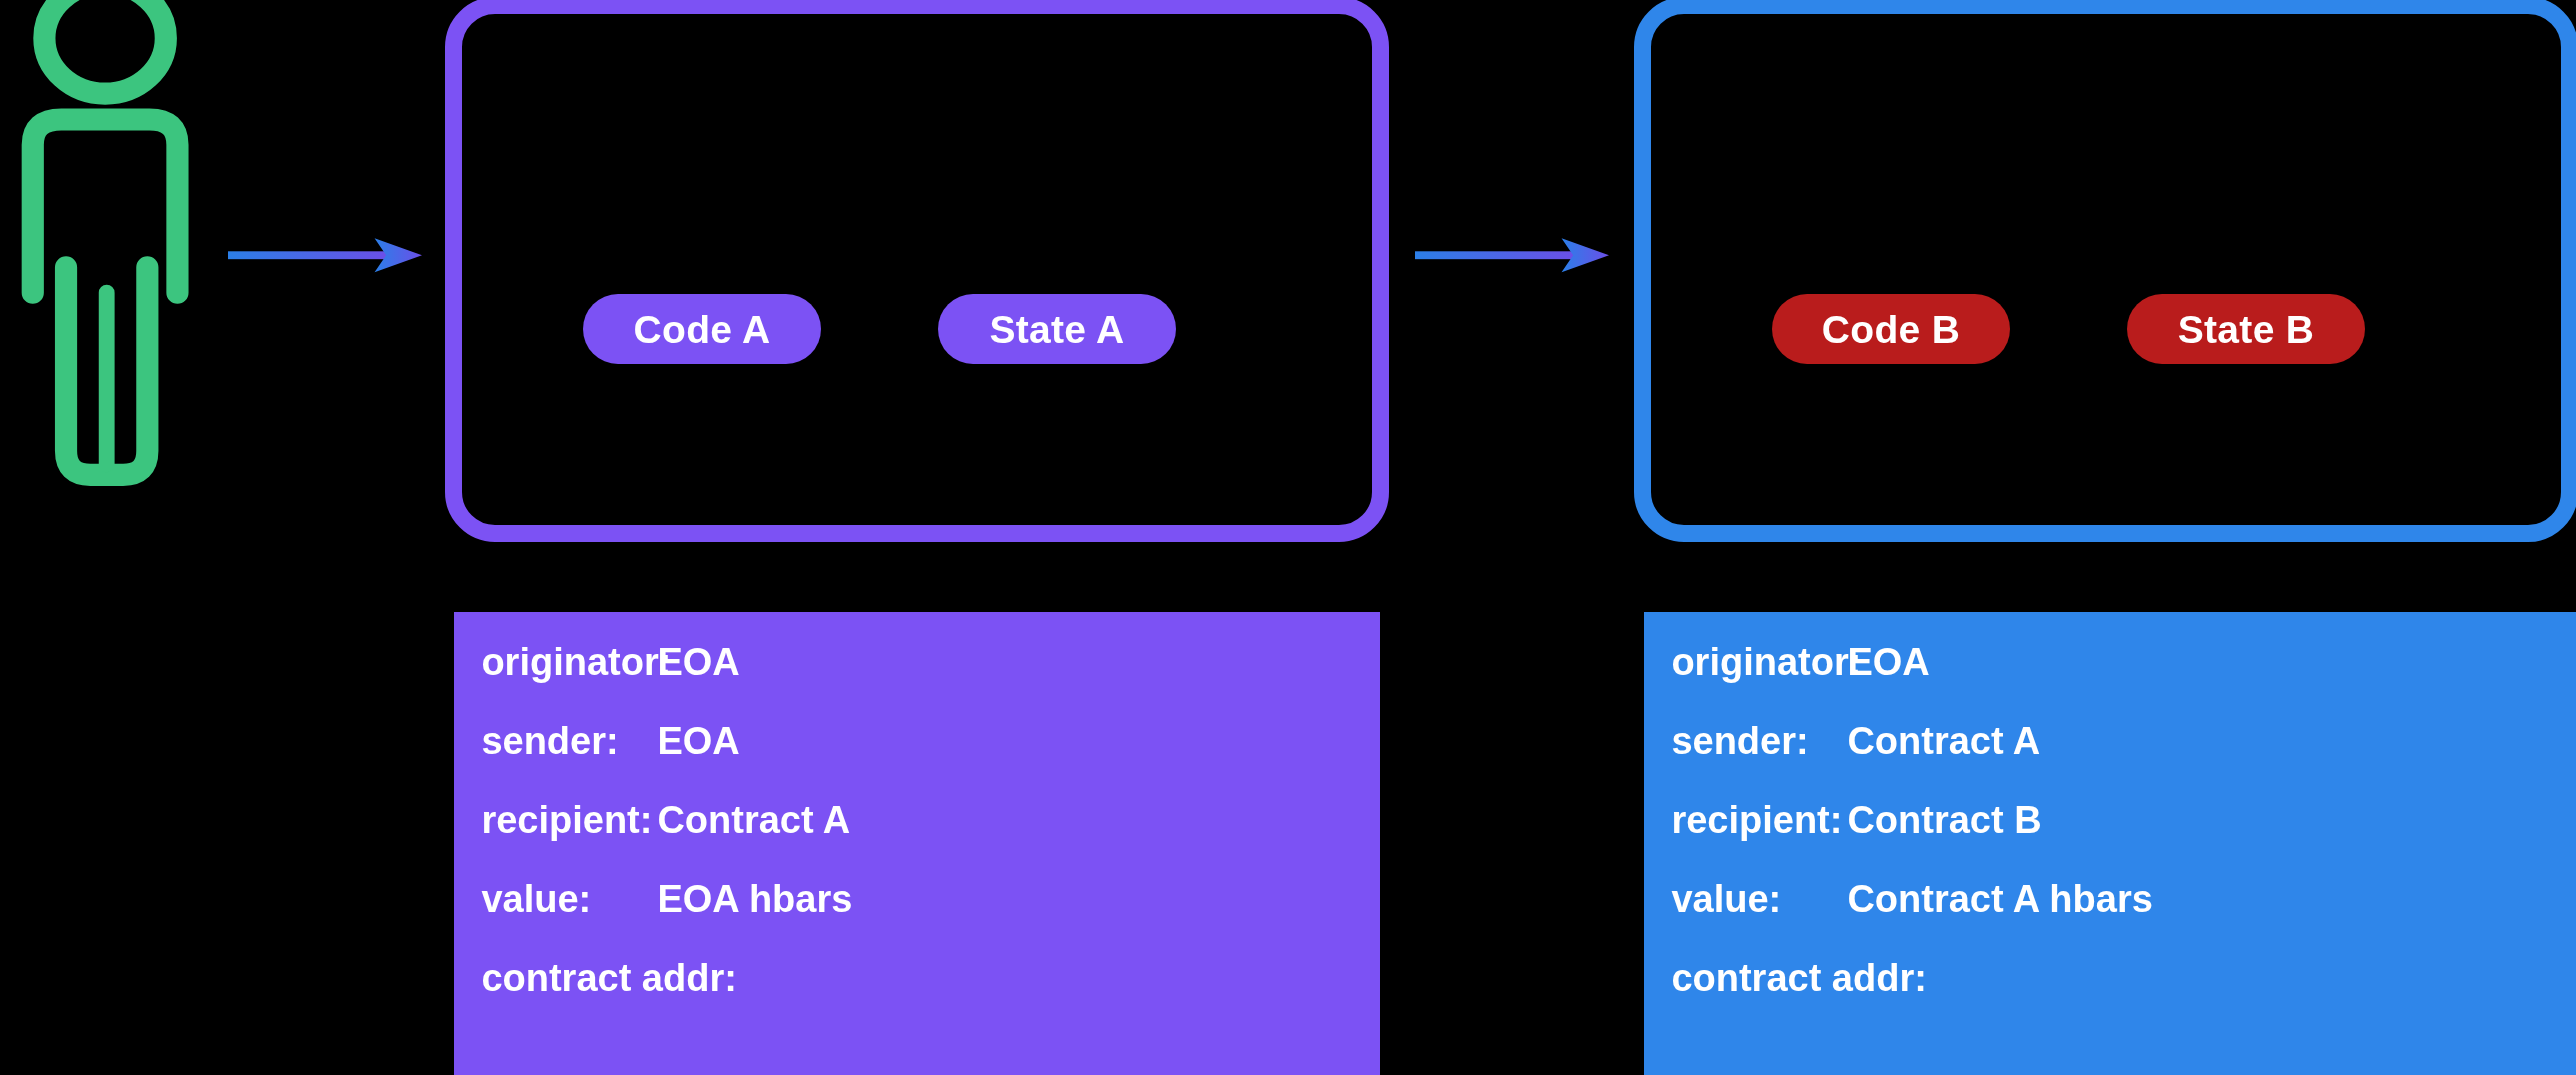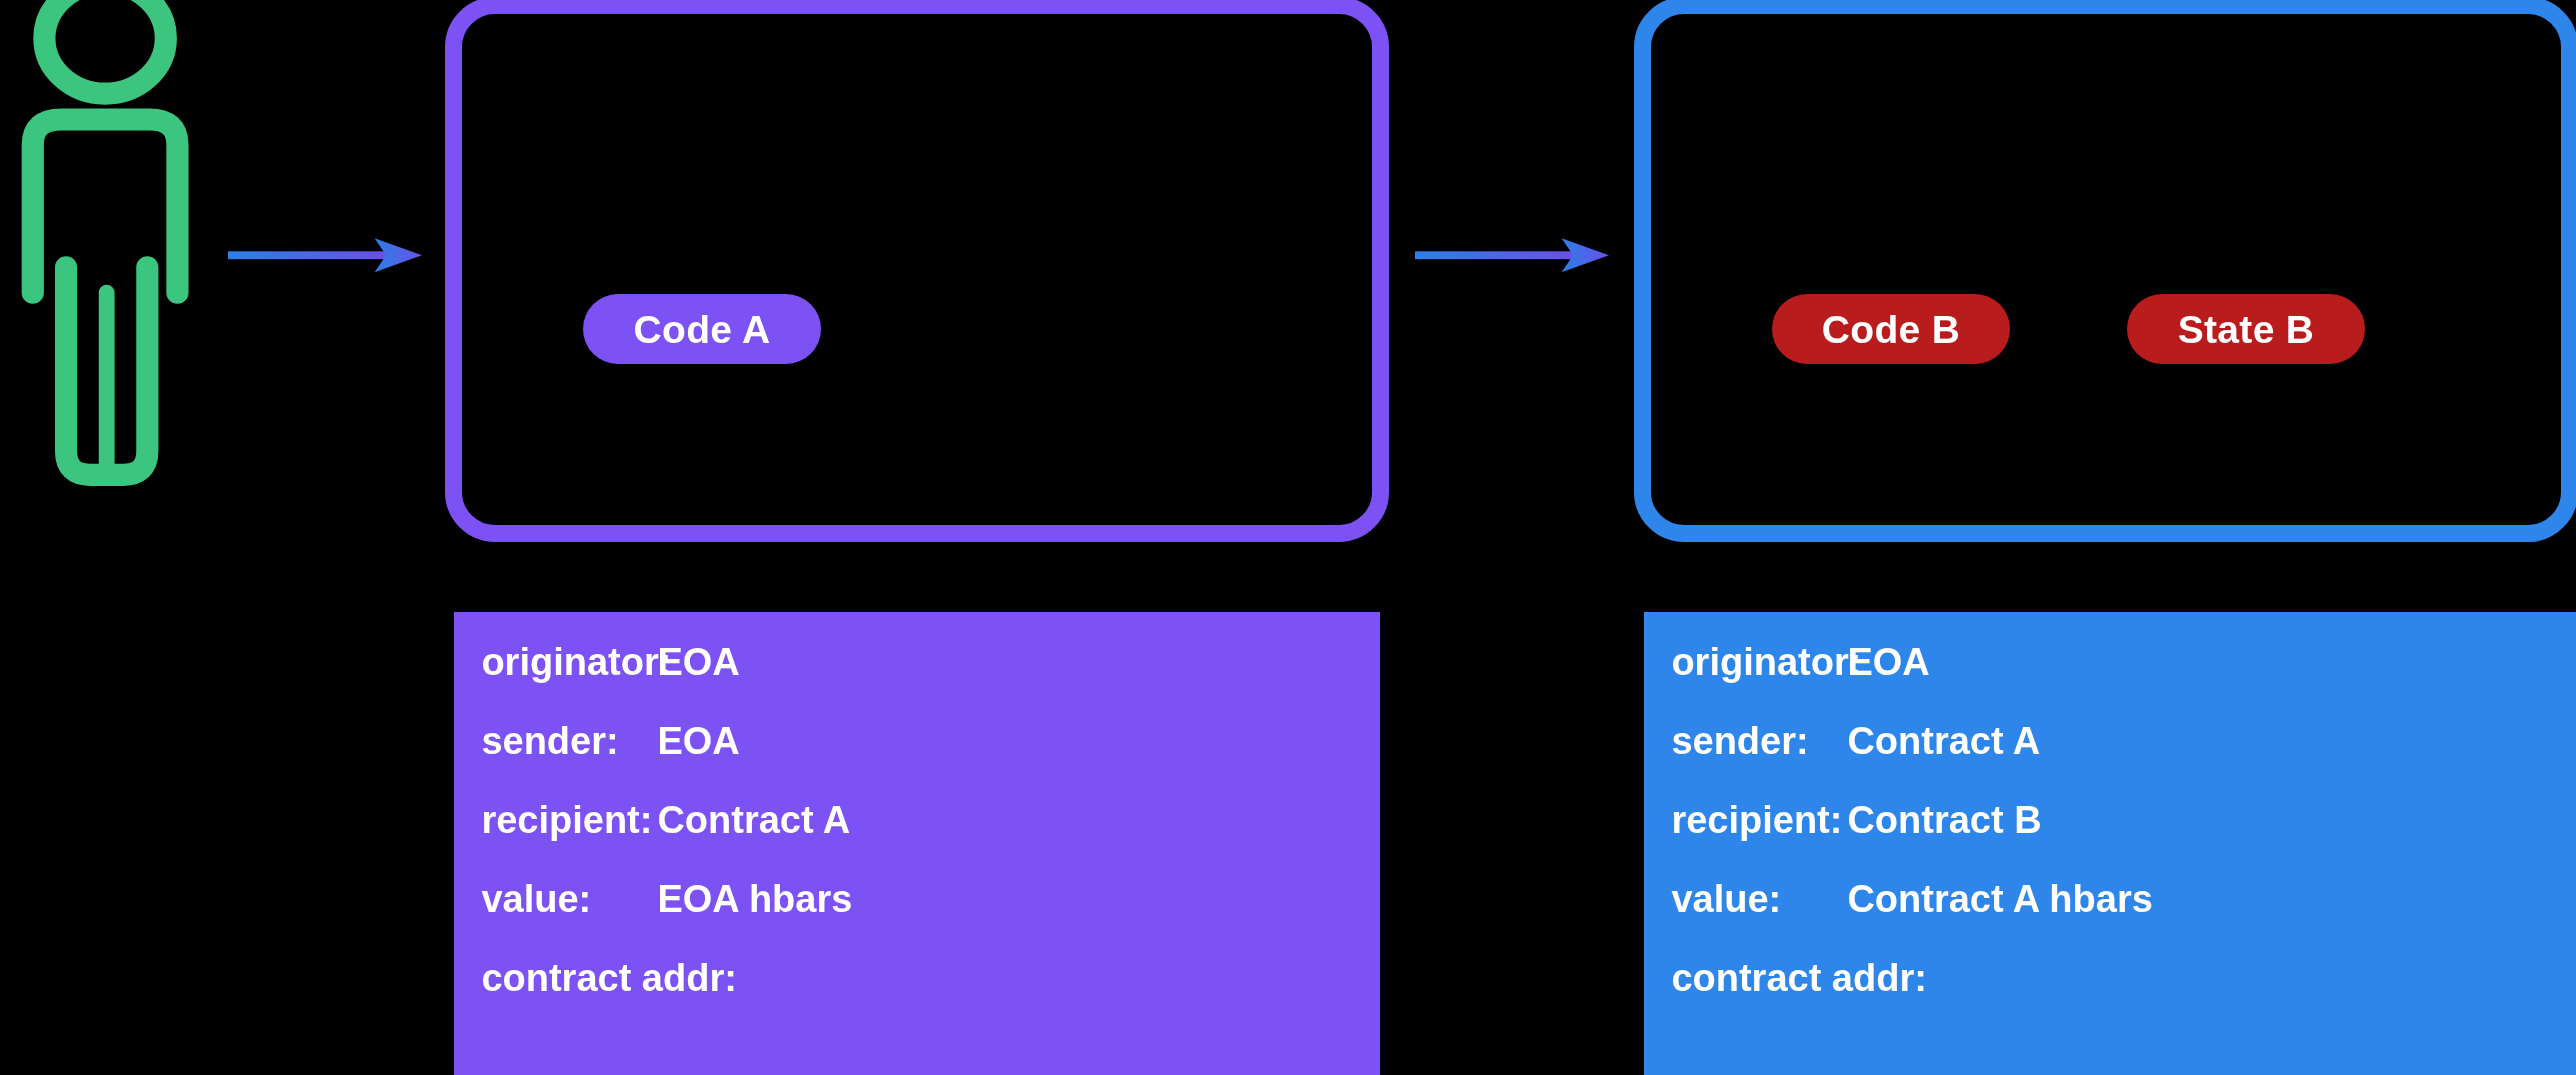--- a/index.html
+++ b/index.html
@@ -169,20 +169,23 @@
       <path d="M 278 27 L 368 59.5 L 278 92 L 300 59.5 Z" fill="url(#grad-arrow-1)"></path>
     </svg>
   </div>
 
   <div class="contract-box" id="contract-box-a">
     <div class="pill-row">
       <div class="pill pill-a">
         <span>Code A</span>
       </div>
       <div class="pill-gap"></div>
+      <div class="pill pill-a">
+        <span>State A</span>
+      </div>
     </div>
   </div>
 
   <div class="arrow" id="arrow-2">
     <svg viewBox="0 0 368 120" xmlns="http://www.w3.org/2000/svg" preserveAspectRatio="none" aria-hidden="true">
       <defs>
         <linearGradient id="grad-arrow-2" x1="0" y1="0" x2="1" y2="0">
           <stop offset="0%" stop-color="#2B7FE8"></stop>
           <stop offset="100%" stop-color="#6B4FE8"></stop>
         </linearGradient>

